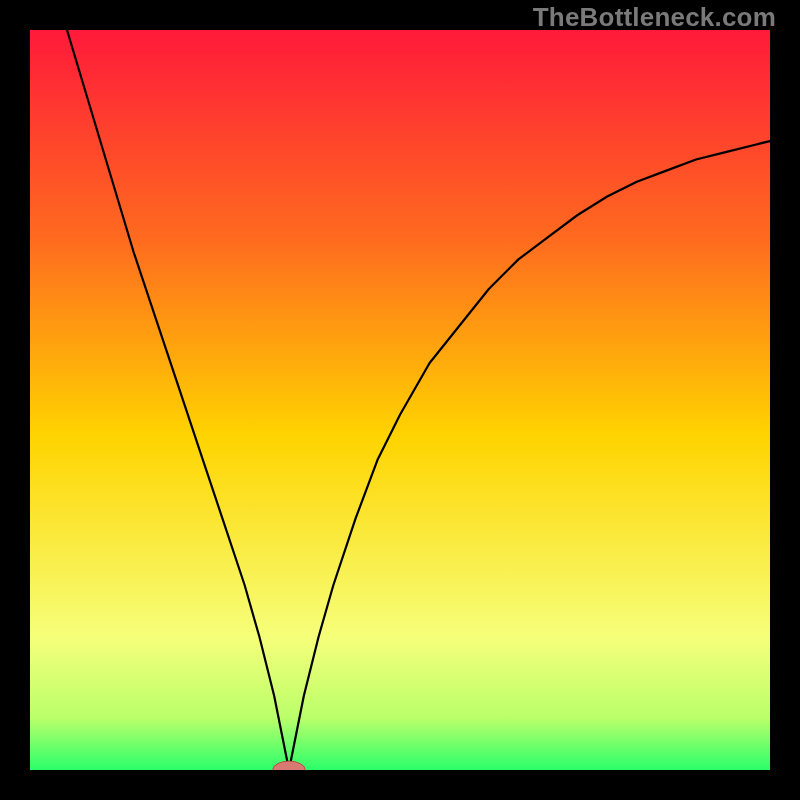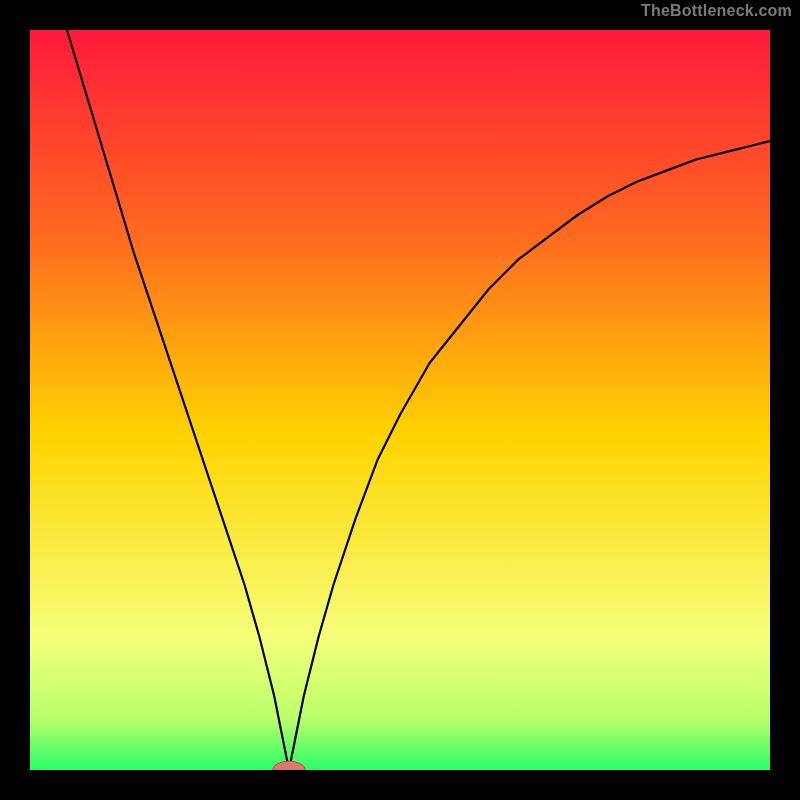--- a/index.html
+++ b/index.html
@@ -13,23 +13,23 @@
   }
   .outer {
     position: relative;
     width: 800px;
     height: 800px;
     background: #000;
   }
   .watermark {
     position: absolute;
     top: 2px;
-    right: 8px;
+    right: 24px;
     color: #7a7a7a;
-    font-size: 16px;
+    font-size: 26px;
     font-weight: 600;
     letter-spacing: 0.2px;
   }
   .plot {
     position: absolute;
     left: 30px;
     top: 30px;
     width: 740px;
     height: 740px;
   }

